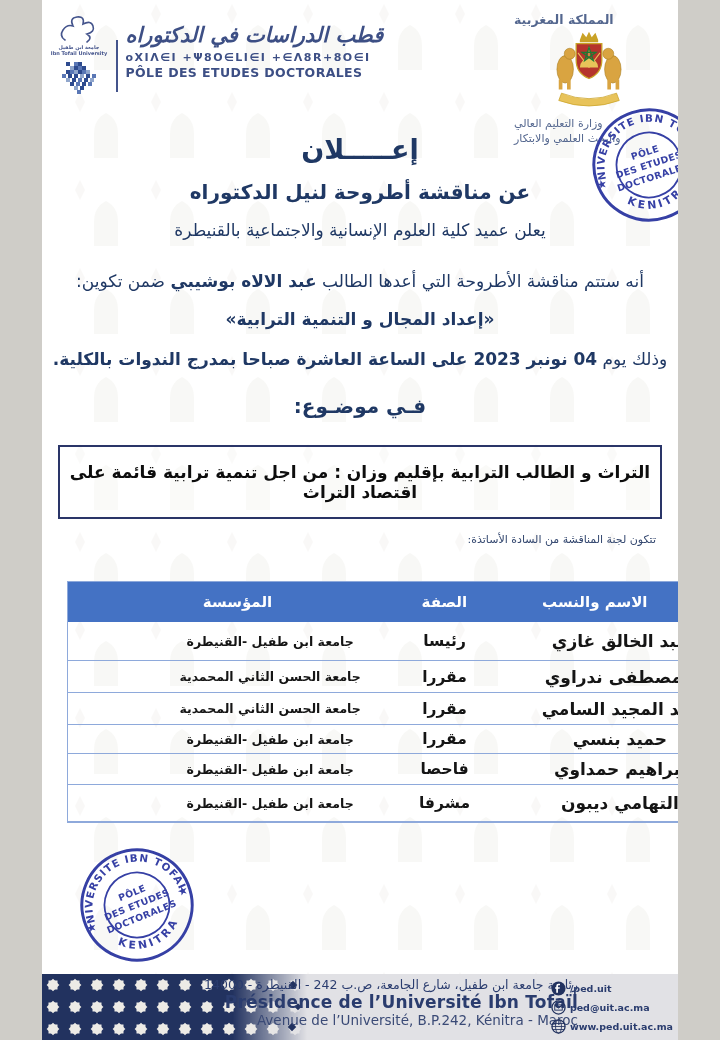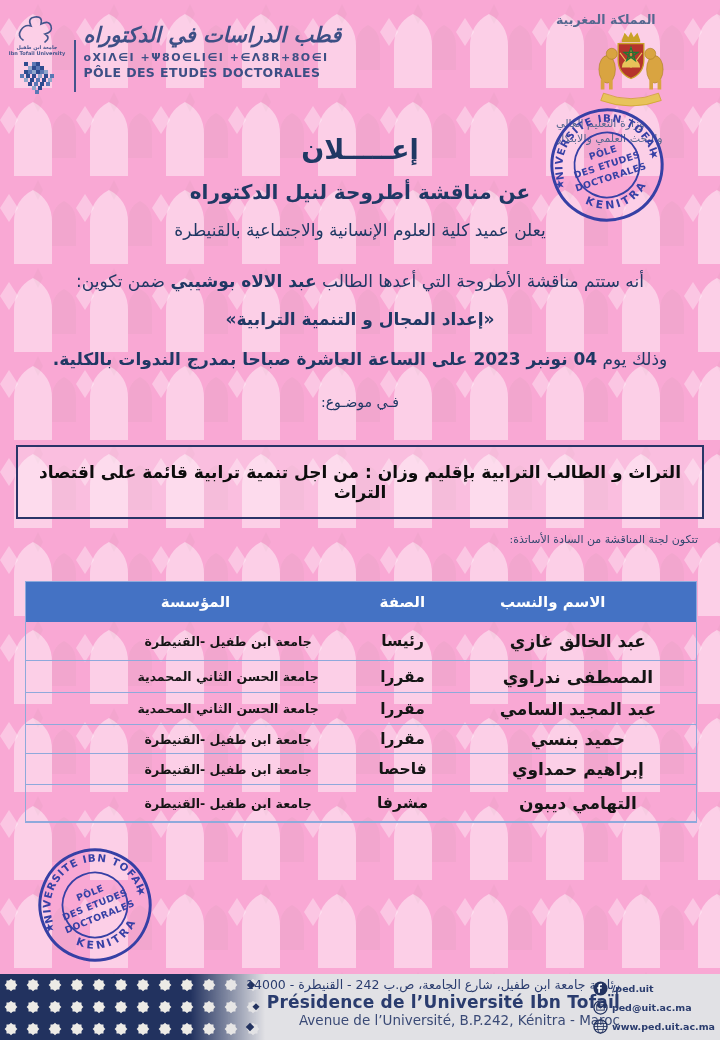--- a/index.html
+++ b/index.html
@@ -1,19 +1,19 @@
 <!DOCTYPE html>
 <html lang="ar"><head>
 <meta charset="utf-8">
 <style>
   * { margin:0; padding:0; box-sizing:border-box; }
   html,body { background:#cfcdc8; }
   .page {
-    position:relative; width:720px; height:1040px; margin:0 auto;
-    background:#f9a8d4; overflow:hidden;
+    position:relative; width:636px; height:1040px; margin:0 auto;
+    background:#ffffff; overflow:hidden;
     font-family:"DejaVu Sans", sans-serif; color:#1F3864;
   }
   .bg-pattern { position:absolute; inset:0; z-index:0; }
   .layer { position:absolute; z-index:2; }
 
   
   .pole-logo { left:8px; top:14px; width:345px; display:flex; gap:8px; }
   .emblem { width:58px; display:flex; flex-direction:column; align-items:center; }
   .emblem svg { display:block; }
   .emblem-lines { font-size:5px; font-weight:bold; color:#44548C; text-align:center; line-height:1.2; }
@@ -48,21 +48,21 @@
 
   
   .center-line { left:0; right:0; text-align:center; direction:rtl; }
   .ann-title { top:134px; font-size:27px; font-weight:bold; }
   .ann-subtitle { top:180px; font-size:20px; font-weight:bold; }
   .ann-line { font-size:17px; }
   .l1 { top:220px; }
   .l2 { top:271px; }
   .l3 { top:309px; font-weight:bold; }
   .l4 { top:349px; }
-  .l5 { top:394px; font-size:14px; font-weight:normal; }
+  .l5 { top:394px; font-size:20px; font-weight:bold; }
   .b { font-weight:bold; }
 
   .thesis-box { left:16px; right:16px; top:445px; border:2.5px solid #2A3568; background:rgba(255,255,255,.25);
     padding:15px 8px; text-align:center; direction:rtl; font-size:17px; font-weight:bold; color:#0d0d0d; }
 
   .committee-intro { top:533px; right:22px; direction:rtl; font-size:11px; color:#33476F; }
 
   
   .ctable { left:25px; top:581px; width:672px; border:1px solid #8EA9DB; }
   .trow { display:flex; border-bottom:1px solid #8EA9DB; align-items:center; }

